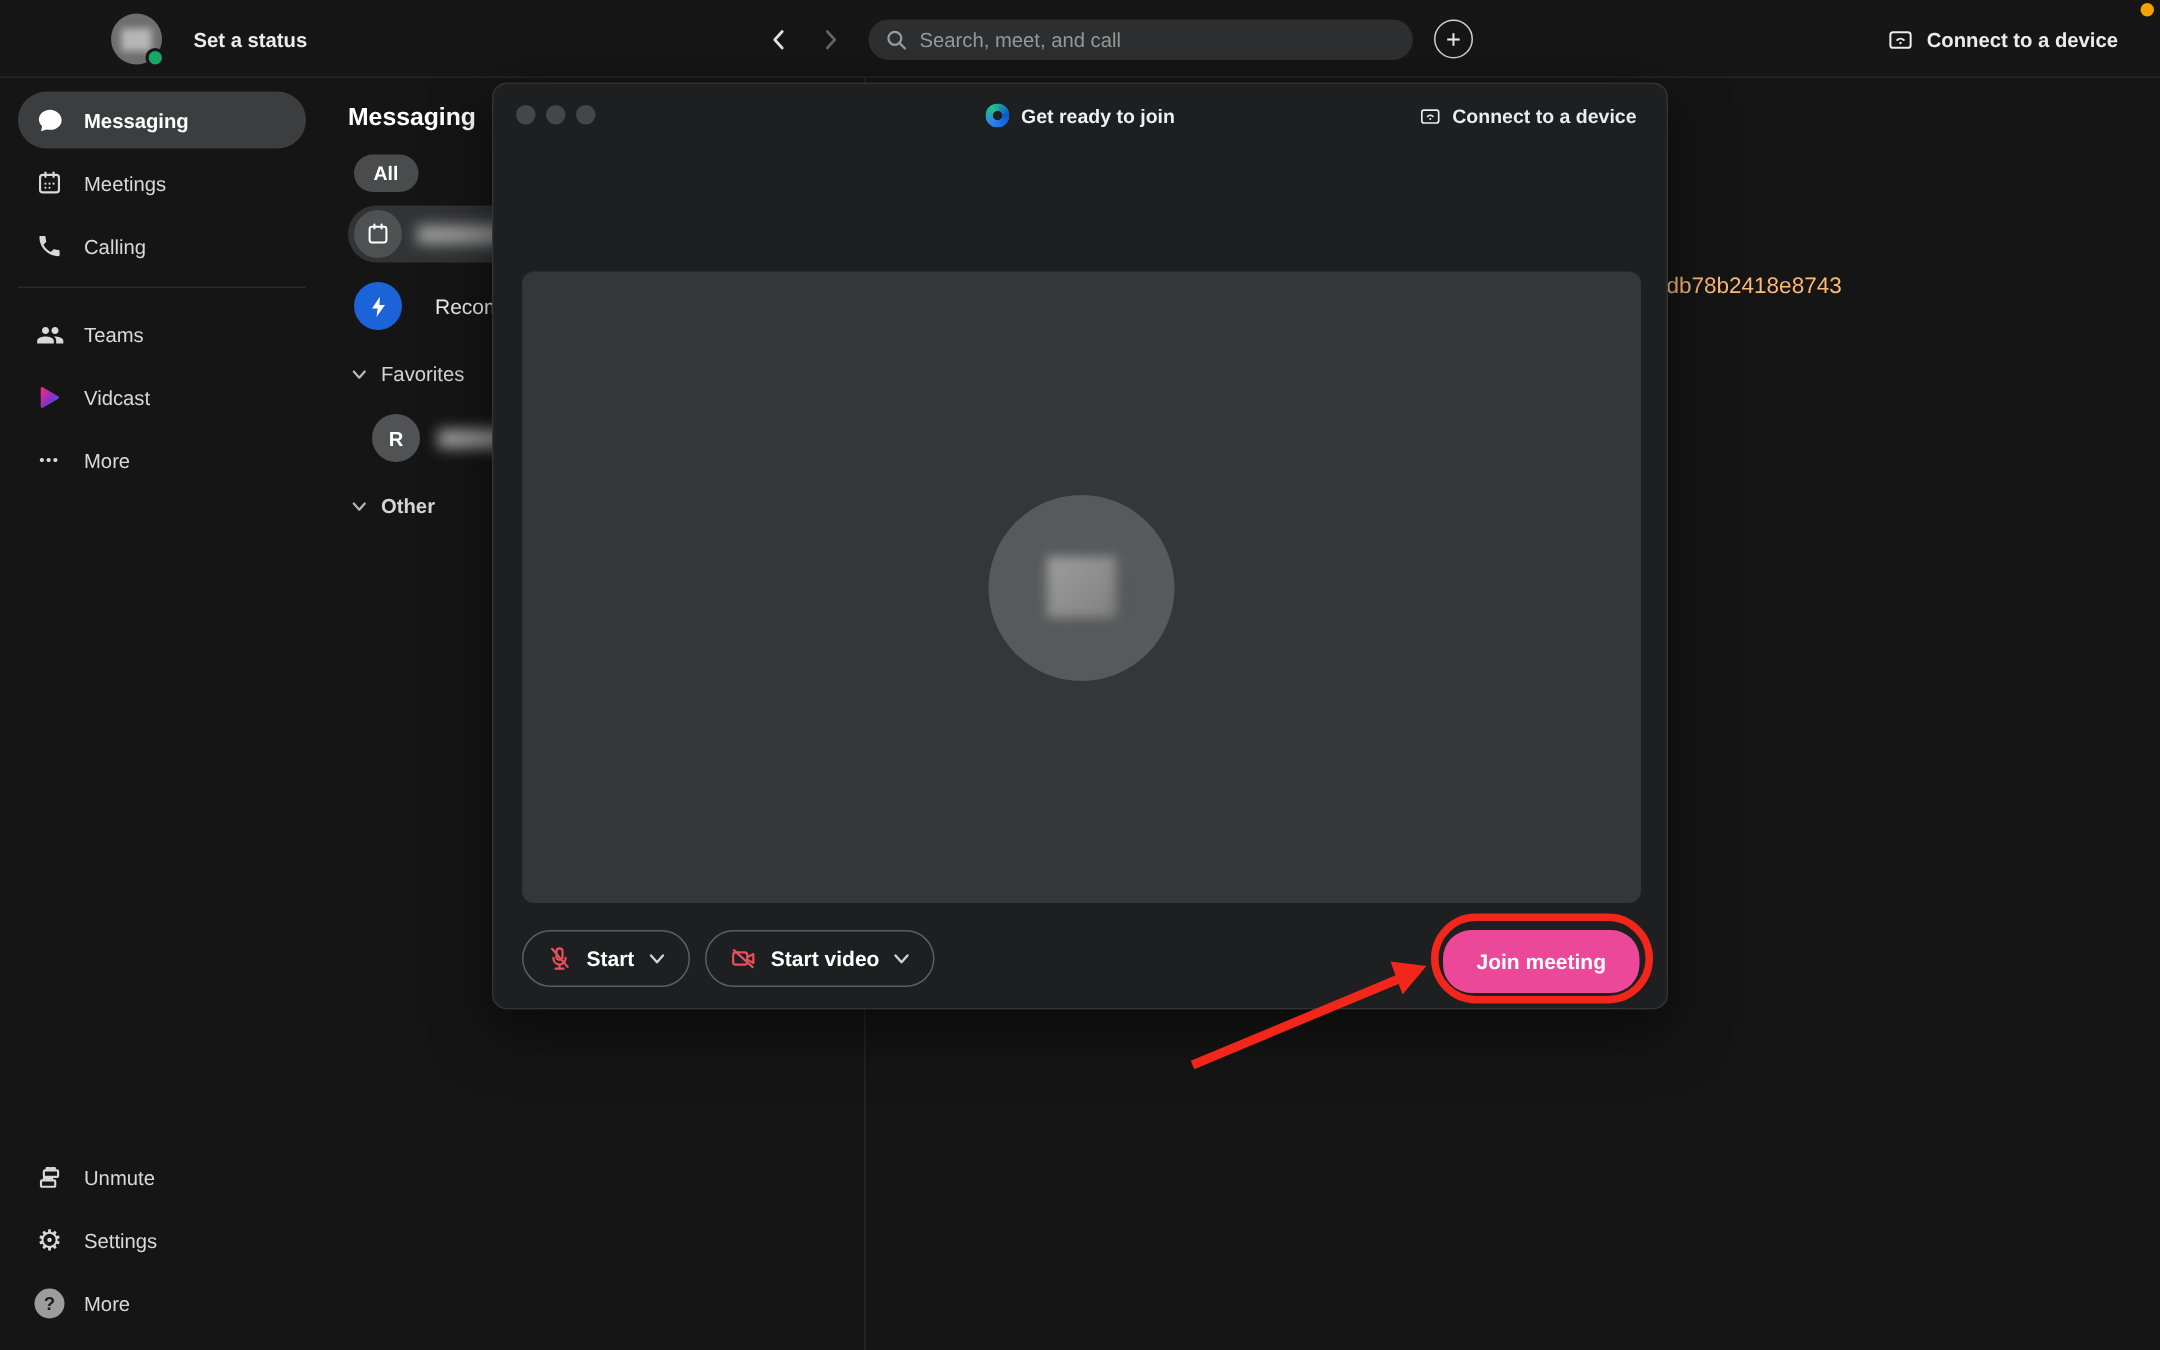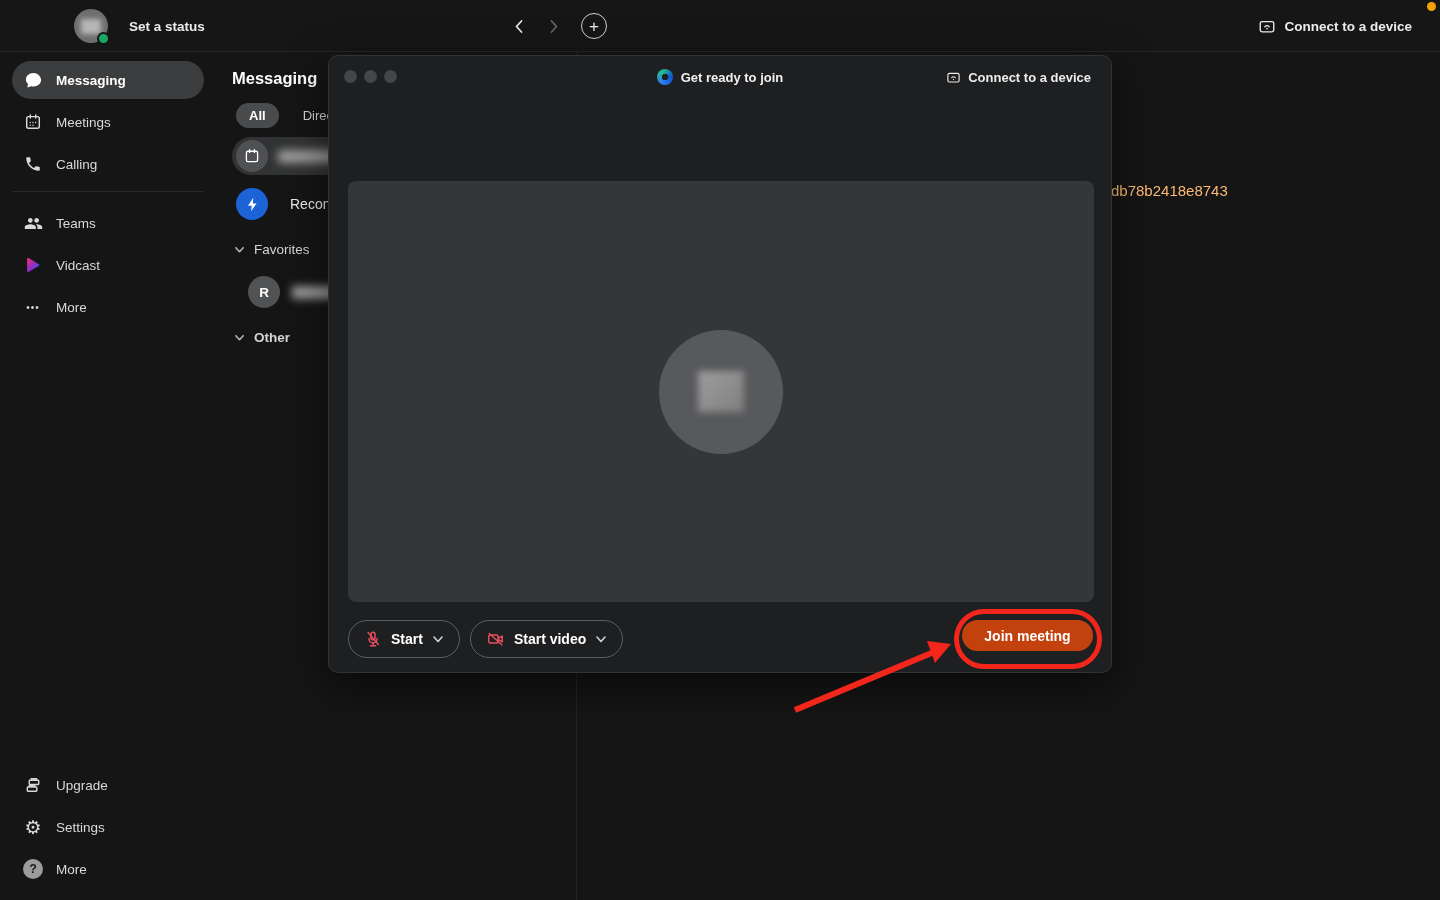--- a/index.html
+++ b/index.html
@@ -49,21 +49,21 @@
   .side-icon { width:20px; display:flex; justify-content:center; align-items:center; }
   .side-divider { height:1px; background:rgba(255,255,255,.09); margin:8px 12px 12px; }
   .side-footer { position:absolute; left:0; right:0; bottom:8px; }
   .more-glyph { font-size:10px; letter-spacing:1px; color:#d9d9d9; }
   .gear-glyph { font-size:19px; line-height:1; color:#d9d9d9; }
   .help-circle { width:20px; height:20px; border-radius:50%; background:#9c9c9c; color:#1b1b1b; font-size:12.5px; font-weight:700; display:flex; align-items:center; justify-content:center; }
 
   
   .msg-panel { position:absolute; left:216px; top:52px; width:361px; bottom:0; border-right:1px solid rgba(255,255,255,.07); }
   .panel-title { position:absolute; left:16px; top:17px; font-size:16.5px; font-weight:700; color:#fff; }
-  .tabs { position:absolute; left:20px; top:51px; display:flex; align-items:center; gap:24px; }
+  .tabs { position:absolute; left:20px; top:51px; display:flex; align-items:center; gap:24px;flex-direction:column; }
   .tab { font-size:13px; color:#d4d4d4; cursor:pointer; }
   .tab.active { background:#4a4b4c; color:#fff; font-weight:700; border-radius:14px; height:25px; line-height:25px; padding:0 13px; }
   .conv-item { position:absolute; left:16px; height:38px; display:flex; align-items:center; gap:10px; cursor:pointer; }
   .conv-item.selected { top:85px; width:200px; background:#323334; border-radius:19px; padding-left:4px; }
   .conv-avatar { width:32px; height:32px; border-radius:50%; background:#4f5052; display:flex; align-items:center; justify-content:center; }
   .name-blur { width:88px; height:13px; background:#9a9a9a; filter:blur(4.5px); border-radius:2px; }
   .rec-item { position:absolute; left:20px; top:136px; height:32px; display:flex; align-items:center; gap:22px; cursor:pointer; }
   .rec-avatar { width:32px; height:32px; border-radius:50%; background:#1d63d8; display:flex; align-items:center; justify-content:center; }
   .rec-label { font-size:14px; color:#ececec; white-space:nowrap; }
   .section-row { position:absolute; left:18px; height:22px; display:flex; align-items:center; gap:9px; cursor:pointer; }
@@ -101,22 +101,22 @@
   .preview { position:absolute; left:19px; top:125px; width:746px; height:421px; background:#353639; border-radius:8px; display:flex; align-items:center; justify-content:center; }
   .preview-avatar { width:124px; height:124px; border-radius:50%; background:#58595c; display:flex; align-items:center; justify-content:center; }
   .avatar-inner-blur { width:46px; height:41px; background:linear-gradient(135deg,#9e9e9e,#7f7f7f); filter:blur(3.5px); }
   .controls { position:absolute; left:19px; top:564px; display:flex; gap:10px; }
   .ctl-btn {
     height:38px; border-radius:19px; border:1px solid #5d5e60; background:transparent;
     display:flex; align-items:center; gap:9px; padding:0 15px;
     color:#fff; font-size:14px; font-weight:700; font-family:inherit; cursor:pointer;
   }
   .join-btn {
-    position:absolute; right:18px; top:564px; width:131px; height:31px; border-radius:19px;
-    border:none; background:#c2410c; color:#fff; font-size:14px; font-weight:700; font-family:inherit;
+    position:absolute; right:18px; top:564px; width:131px; height:42px; border-radius:19px;
+    border:none; background:#ec4899; color:#fff; font-size:14px; font-weight:700; font-family:inherit;
     cursor:pointer; z-index:2;
   }
   .annotation-ring {
     position:absolute; right:9px; top:553px; width:148px; height:60px;
     border:5px solid #f3261b; border-radius:30px; z-index:1; pointer-events:none;
   }
   .arrow-overlay { position:absolute; left:0; top:0; z-index:30; pointer-events:none; }
 </style>
 </head>
 <body>
@@ -133,20 +133,27 @@
   <div class="tb-center">
     <div class="nav-btn">
       <svg width="17" height="17" viewBox="0 0 17 17" fill="none" stroke="#e4e4e4" stroke-width="1.8" stroke-linecap="round" stroke-linejoin="round">
           <polyline points="10.5,3 5.5,8.5 10.5,14"></polyline>
         </svg>
     </div>
     <div class="nav-btn">
       <svg width="17" height="17" viewBox="0 0 17 17" fill="none" stroke="#646464" stroke-width="1.8" stroke-linecap="round" stroke-linejoin="round">
           <polyline points="6.5,3 11.5,8.5 6.5,14"></polyline>
         </svg>
+    </div>
+    <div class="search">
+      <svg width="15" height="15" viewBox="0 0 16 16" fill="none" stroke="#9b9b9b" stroke-width="1.6" stroke-linecap="round">
+          <circle cx="7" cy="7" r="4.6"></circle>
+          <line x1="10.6" y1="10.6" x2="14.2" y2="14.2"></line>
+        </svg>
+      <span class="search-text">Search, meet, and call</span>
     </div>
     <div class="plus-btn">+</div>
   </div>
 
   <div class="tb-right">
     <svg width="18" height="17" viewBox="0 0 20 18" fill="none" stroke="#ececec" stroke-width="1.5" stroke-linecap="round">
       <rect x="2.5" y="3.5" width="15" height="11.5" rx="2"></rect>
       <path d="M7.6 9.2a3.4 3.4 0 0 1 4.8 0"></path>
       <circle cx="10" cy="11.4" r="0.9" fill="#ececec" stroke="none"></circle>
     </svg>
@@ -219,21 +226,21 @@
   <div class="side-footer">
     <div class="side-item">
       <span class="side-icon">
         <svg width="19" height="19" viewBox="0 0 20 20" fill="none" stroke="#d9d9d9" stroke-width="1.5" stroke-linejoin="round">
             <rect x="5.5" y="4.5" width="10" height="4.5" rx="0.8"></rect>
             <path d="M7.5 4.5v-1.6h2.2v1.6M11 4.5v-1.6h2.2v1.6"></path>
             <rect x="3.5" y="11.5" width="10" height="4.5" rx="0.8"></rect>
             <path d="M5.5 11.5V9.9h2.2v1.6M9 11.5V9.9h2.2v1.6"></path>
           </svg>
       </span>
-      <span>Upgrade</span>
+      <span>Unmute</span>
     </div>
     <div class="side-item">
       <span class="side-icon gear-glyph">⚙</span>
       <span>Settings</span>
     </div>
     <div class="side-item">
       <span class="side-icon">
         <span class="help-circle">?</span>
       </span>
       <span>More</span>

